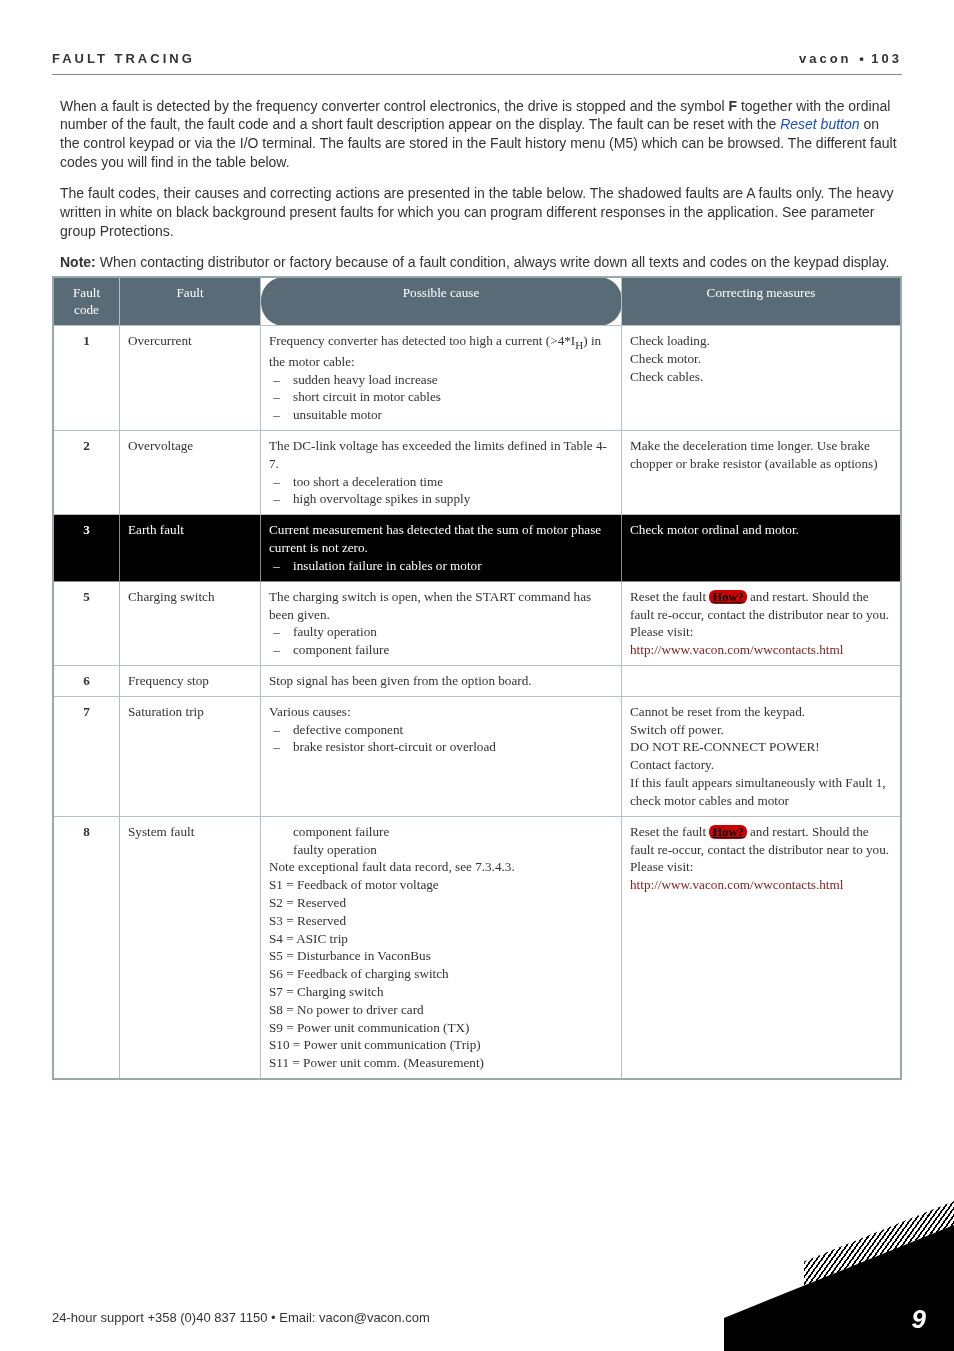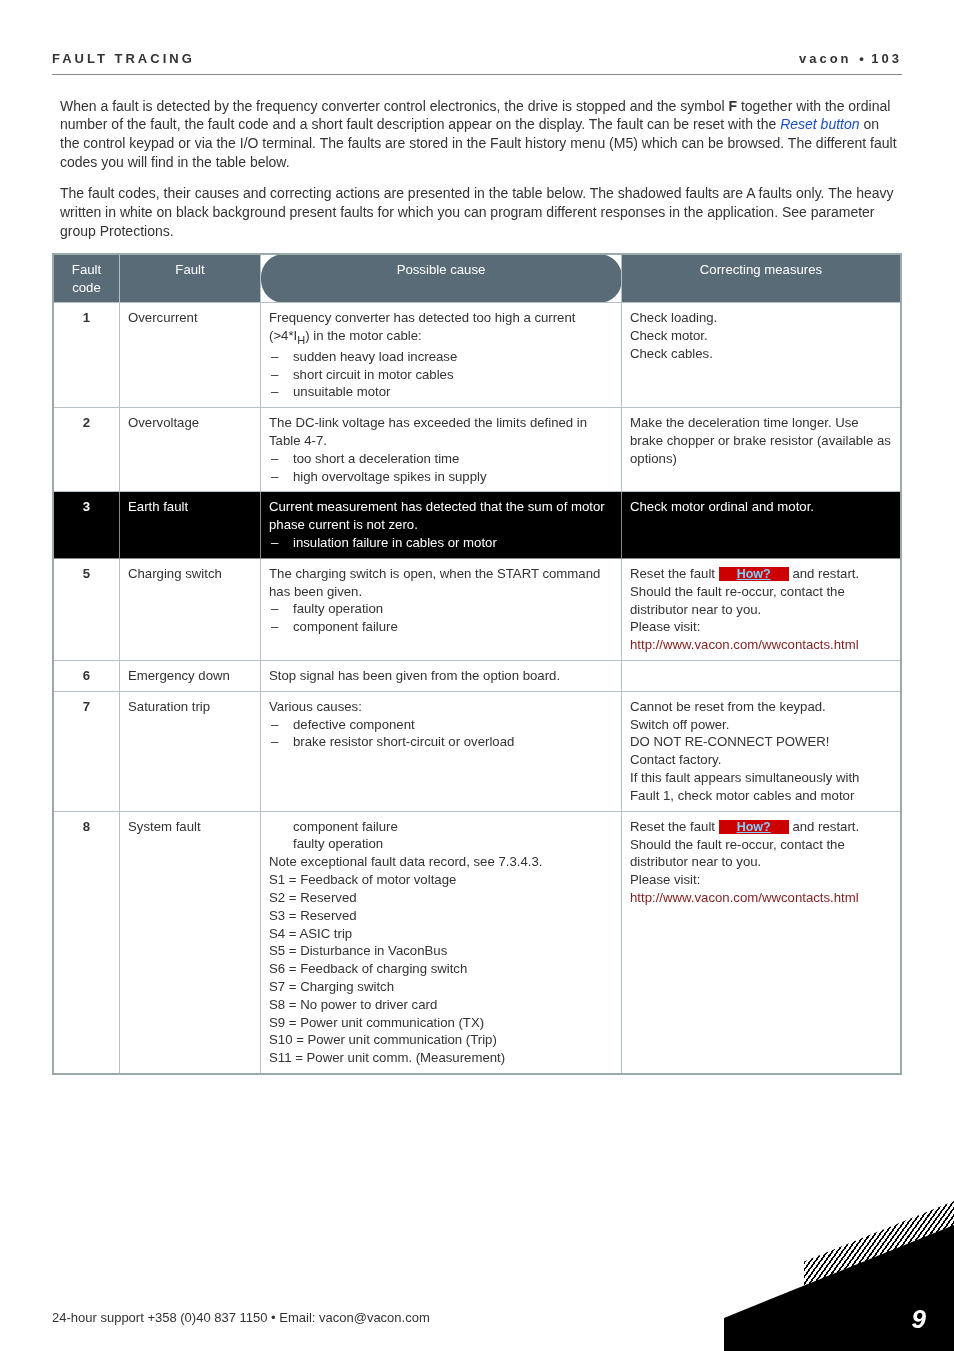--- a/index.html
+++ b/index.html
@@ -40,20 +40,21 @@
   p { margin: 0 0 12px 8px; text-align: left; }
   .italic-link { font-style: italic; color: #1a4fc9; }
   .bold { font-weight: bold; }
   .note-lead { font-weight: bold; }
   table.faults {
     width: 100%;
     border-collapse: collapse;
     margin-top: 4px;
     font-size: 13.2px;
     border: 2px solid #9aa;
+    font-family: Liberation Serif, serif;
   }
   table.faults th {
     background: #5a6b78;
     color: #fff;
     font-weight: normal;
     padding: 6px 8px;
     border: 1px solid #b5bfc6;
     text-align: center;
     vertical-align: top;
   }
@@ -66,24 +67,24 @@
   table.faults td.name { width: 118px; }
   table.faults tr.inverse td {
     background: #000;
     color: #fff;
     border-color: #888;
   }
   .bullet-list { margin: 0; padding: 0 0 0 24px; }
   .bullet-list li { list-style-type: "–    "; padding-left:0; }
   .how-badge {
     background: #c00;
-    color: #7dd3fc;
-    font-weight: bold;
-    padding: 0 18px;
-    border-radius: 0;
+    color: #000000;
+    font-weight: bold;
+    padding: 0 3px;
+    border-radius: 6px;
     font-size: 12.5px;
     text-decoration: underline;
   }
   .blue-link { color: #7f1d1d; }
   .footer {
     position: absolute;
     bottom: 24px;
     left: 52px;
     right: 0;
     font-size: 13px;
@@ -129,20 +130,23 @@
     </span>
   </div>
 
 
   <p>
     <span>When a fault is detected by the frequency converter control electronics, the drive is stopped and the symbol </span><span class="bold">F</span><span> together with the ordinal number of the fault, the fault code and a short fault description appear on the display. The fault can be reset with the </span><span class="italic-link">Reset button</span><span> on the control keypad or via the I/O terminal. The faults are stored in the Fault history menu (M5) which can be browsed. The different fault codes you will find in the table below.</span>
   </p>
 
   <p>The fault codes, their causes and correcting actions are presented in the table below. The shadowed faults are A faults only. The heavy written in white on black background present faults for which you can program different responses in the application. See parameter group Protections.</p>
 
+  <p style="margin-bottom:2px;">
+    <span class="note-lead">Note:</span><span> When contacting distributor or factory because of a fault condition, always write down all texts and codes on the keypad display.</span>
+  </p>
 
   <table class="faults">
     <thead>
       <tr>
         <th class="col-code">Fault code</th>
         <th class="col-name">Fault</th>
         <th class="col-cause">Possible cause</th>
         <th>Correcting measures</th>
       </tr>
     </thead>
@@ -203,21 +207,21 @@
         </td>
         <td>
           <span>Reset the fault </span><span class="how-badge">How?</span> <span>and restart. Should the fault re-occur, contact the distributor near to you.</span>
           <div>Please visit:</div>
           <div class="blue-link">http://www.vacon.com/wwcontacts.html</div>
         </td>
       </tr>
 
       <tr>
         <td class="code">6</td>
-        <td class="name">Emergency down</td>
+        <td class="name">Frequency stop</td>
         <td>Stop signal has been given from the option board.</td>
         <td></td>
       </tr>
 
       <tr>
         <td class="code">7</td>
         <td class="name">Saturation trip</td>
         <td>
           <div>Various causes:</div>
           <ul class="bullet-list">

